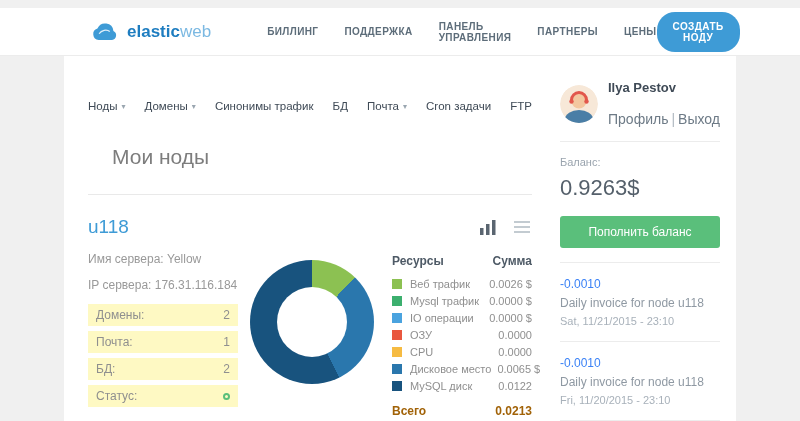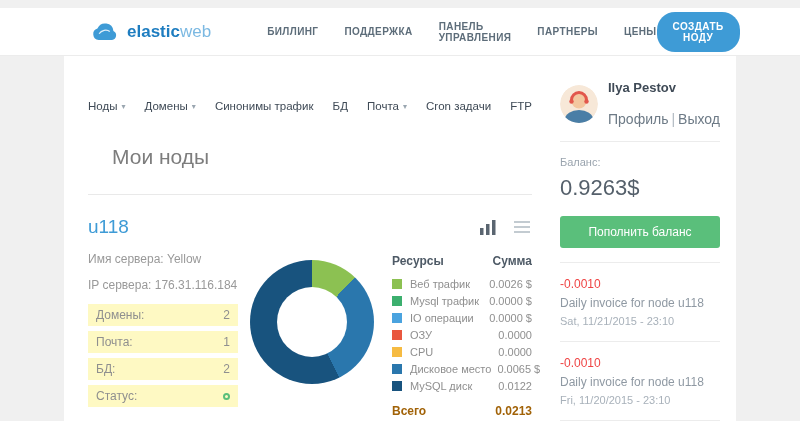--- a/index.html
+++ b/index.html
@@ -58,21 +58,21 @@
   .user { display: flex; align-items: center; gap: 10px; }
   .avatar { width: 38px; height: 38px; border-radius: 50%; overflow: hidden; flex-shrink: 0; }
   .user-name { font-size: 13px; color: #3f4a56; font-weight: bold; }
   .user-links { font-size: 14px; color: #8a949e; margin-top: 16px; }
   .user-links a { color: #6d7a86; }
   .link-sep { margin: 0 3px; color: #b0b8c0; }
   .divider { border: none; border-top: 1px solid #ececec; margin: 14px 0; }
   .balance-label { font-size: 11px; color: #9aa4ae; }
   .balance-value { font-size: 22px; color: #55606b; margin-top: 7px; }
   .topup-btn { width: 100%; margin-top: 15px; color: #fff; border: none; border-radius: 3px; font-size: 12px; padding: 9px 0; }
-  .invoice .amt { font-size: 12px; color: #ef4444; }
+  .invoice .amt { font-size: 12px; color: #3b82f6; }
   .invoice .desc { font-size: 12px; color: #8f99a3; margin-top: 5px; }
   .invoice .date { font-size: 11px; color: #a8b1ba; margin-top: 5px; }
 </style>
 </head>
 <body>
 
 <header class="topbar">
   <div class="topbar-inner">
     <a class="logo">
       <span style="line-height:0;">

